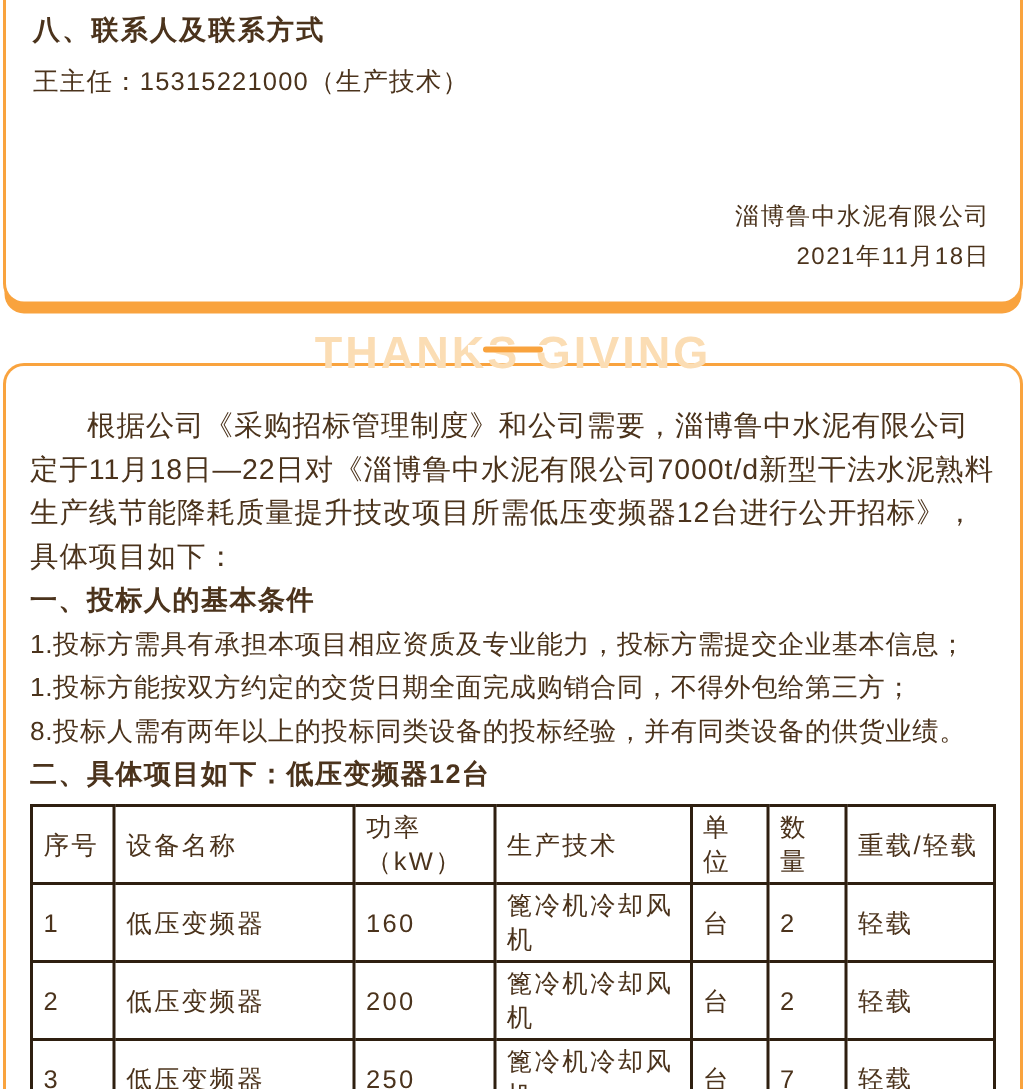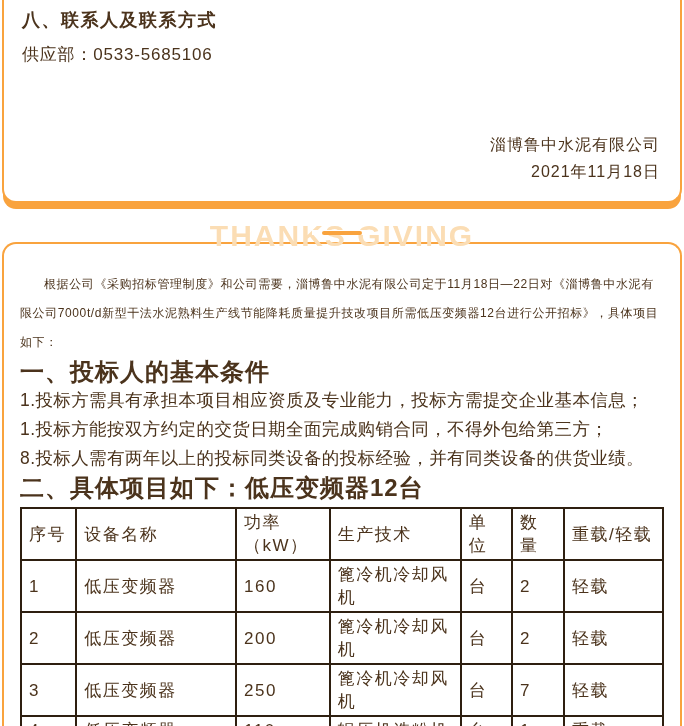--- a/index.html
+++ b/index.html
@@ -64,25 +64,25 @@
   }
   .title-text{
     display:block;font-size:21px;font-weight:bold;letter-spacing:1px;
     line-height:27px;color:var(--title-orange);white-space:nowrap;
   }
   .title-underline{
     width:40px;height:4px;border-radius:2px;background:var(--accent);
     margin:1px auto 0;
   }
   .intro{
-    margin:0;text-indent:2em;font-size:12px;line-height:29px;
+    margin:0;text-indent:2em;font-size:19px;line-height:29px;
     letter-spacing:.6px;
   }
   .sec-heading{
-    margin:0;font-size:24px;font-weight:bold;line-height:29px;
+    margin:0;font-size:18px;font-weight:bold;line-height:29px;
     letter-spacing:1px;
   }
   .cond{
     margin:0;font-size:17.5px;line-height:29px;letter-spacing:.4px;
   }
 
   
   table.equip{
     width:100%;border-collapse:collapse;table-layout:fixed;margin-top:5px;
   }
@@ -97,21 +97,21 @@
   table.equip tbody td{height:48px;}
   table.equip tbody tr.short td{height:24px;}
 </style>
 </head>
 <body>
 
 <div class="page">
 
   <section class="card card-contact">
     <h2 class="contact-heading">八、联系人及联系方式</h2>
-    <p class="cline">供应部：0533-5685106</p>
+    <p class="cline">王主任：15315221000（生产技术）</p>
     <div class="signature">
       <div>淄博鲁中水泥有限公司</div>
       <div>2021年11月18日</div>
     </div>
   </section>
 
   <section class="card card-tender">
     <div class="watermark">THANKS GIVING</div>
     <div class="title-wrap">
       <div class="title-underline"></div>

